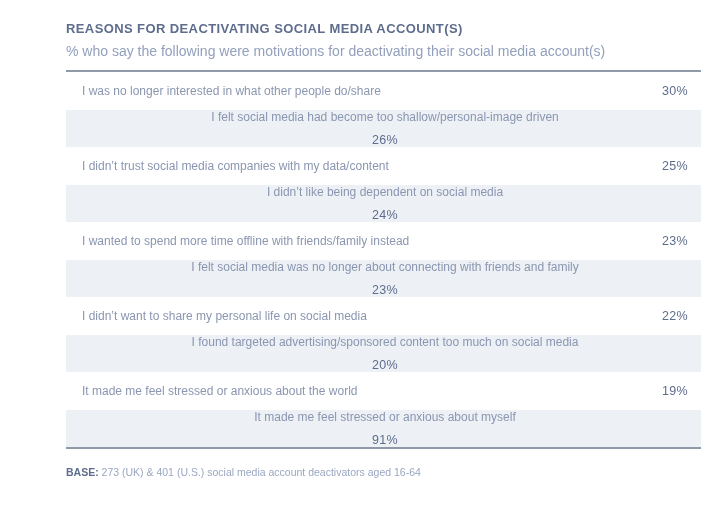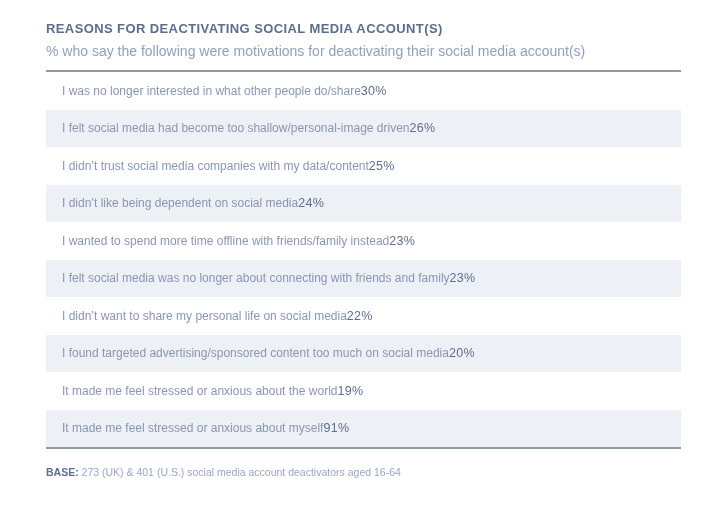--- a/index.html
+++ b/index.html
@@ -4,21 +4,21 @@
 <style>
   * { margin: 0; padding: 0; box-sizing: border-box; }
   html, body {
     width: 715px; height: 521px;
     background: #ffffff;
     font-family: "Liberation Sans", "DejaVu Sans", sans-serif;
     overflow: hidden;
   }
   .container {
     position: absolute;
-    left: 46px; top: 0;
+    left: 66px; top: 0;
     width: 635px;
   }
   .page-title {
     margin-top: 21px;
     font-size: 13px;
     font-weight: bold;
     letter-spacing: 0.4px;
     color: #5e6d8d;
   }
   .page-subtitle {
@@ -28,24 +28,25 @@
   }
   .reasons-table {
     margin-top: 11px;
     border-top: 2px solid #9099a8;
     border-bottom: 2px solid #9099a8;
   }
   .row {
     height: 37.5px;
     display: flex;
     align-items: center;
+    justify-content: space-between;
     padding: 0 13px 0 16px;
     background: #ffffff;
   }
-  .row.alt { background: #edf1f6; }
+  .row.alt { background: #edf1f6; flex-direction: column; }
   .row-label {
     font-size: 12px;
     color: #8a96b0;
   }
   .row-value {
     font-size: 12.5px;
     font-weight: normal;
     color: #5e6d8d;
     letter-spacing: 0.3px;
   }

